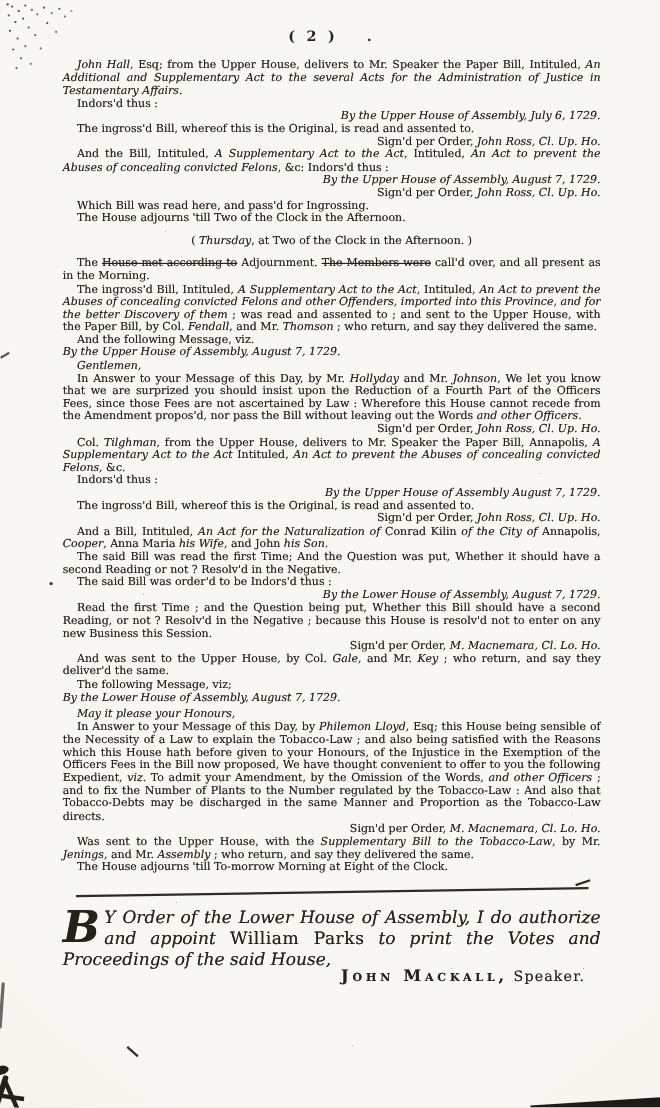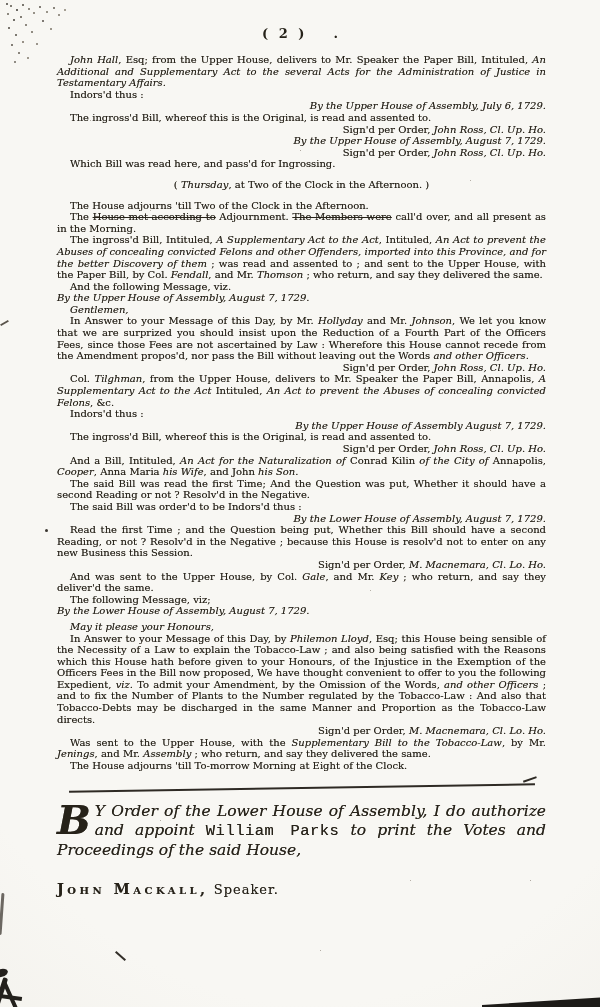--- a/index.html
+++ b/index.html
@@ -21,22 +21,22 @@
   .split{display:flex;justify-content:flex-end;align-items:baseline;flex-direction:column;}
   .split .leftpart{text-indent:13px;white-space:nowrap;}
   .split .rightpart{white-space:nowrap;}
   .i{font-style:italic;}
   .strike{text-decoration:line-through;text-decoration-thickness:1.2px;}
   .rule{height:2px;background:#2e2a24;width:466px;margin:15px auto 13px auto;transform:rotate(-0.9deg);position:relative;}
   .rule::after{content:"";position:absolute;right:-2px;top:-5px;width:14px;height:2px;background:#2e2a24;transform:rotate(-18deg);}
   .colophon{font-size:15.5px;line-height:19px;font-style:italic;text-align:justify;margin-top:2px;text-shadow:0 0 0.5px rgba(35,30,22,.7);}
   .dropcap{float:left;font-size:40px;line-height:31px;font-style:italic;font-weight:bold;margin:2px 4px 0 0;}
   .col-i{font-style:italic;}
-  .col-rm{font-style:normal;letter-spacing:.5px;font-family:Liberation Mono, monospace;}
-  .speaker{margin-top:23px;padding-right:14px;font-size:13px;}
+  .col-rm{font-style:normal;letter-spacing:.5px;}
+  .speaker{margin-top:0;text-align:right;padding-right:14px;font-size:13px;}
   .sc{font-variant:small-caps;letter-spacing:3.5px;font-weight:bold;font-size:14.5px;}
   .sp{font-size:13px;letter-spacing:1px;}
   
   .artifact{position:absolute;pointer-events:none;}
   .noise-tl{left:6px;top:3px;width:2px;height:2px;background:#4a463f;border-radius:50%;
     box-shadow:4px 2px 0 #5a544b,10px 6px 0 #3d3933,1px 10px 0 #6a645a,16px 1px 0 #514b42,22px 5px 0 #6e685e,
     7px 16px 0 #45403a,14px 13px 0 #5e574d,27px 9px 0 #777064,2px 24px 0 #4f4a42,19px 21px 0 #6b645a,
     33px 3px 0 #5b554c,40px 8px 0 #7a7366,9px 31px 0 #554f46,25px 28px 0 #6f685d,47px 4px 0 #665f54,
     5px 41px 0 #5d564d,16px 38px 0 #786f63,36px 17px 0 #57514a,52px 11px 0 #7b7367,12px 49px 0 #665f55,
     30px 40px 0 #7d756a,58px 6px 0 #8a8275,44px 25px 0 #7e7669,8px 58px 0 #6f6a60,21px 54px 0 #827a6d;}
@@ -66,25 +66,26 @@
   <div class="artifact noise-scatter"></div>
 
   <div class="column">
     <p class="pagenum"><span>( 2 )</span><span class="dot">.</span></p>
     <div>
         <p class="blk para"><span class="i">John Hall</span><span class="rm">, Esq; from the Upper House, delivers to Mr. Speaker the Paper Bill, Intituled, </span><span class="i">An Additional and Supplementary Act to the several Acts for the Administration of Justice in Testamentary Affairs.</span></p>
         <p class="blk flush"><span class="rm">Indors'd thus :</span></p>
         <p class="blk right"><span class="i">By the Upper House of Assembly, July 6, 1729.</span></p>
         <p class="blk para"><span class="rm">The ingross'd Bill, whereof this is the Original, is read and assented to.</span></p>
         <p class="blk right"><span class="rm">Sign'd per Order, </span><span class="i">John Ross, Cl. Up. Ho.</span></p>
+        <p class="blk para"><span class="rm">And the Bill, Intituled, </span><span class="i">A Supplementary Act to the Act</span><span class="rm">, Intituled, </span><span class="i">An Act to prevent the Abuses of concealing convicted Felons</span><span class="rm">, &amp;c: Indors'd thus :</span></p>
         <p class="blk right"><span class="i">By the Upper House of Assembly, August 7, 1729.</span></p>
         <p class="blk right"><span class="rm">Sign'd per Order, </span><span class="i">John Ross, Cl. Up. Ho.</span></p>
         <p class="blk para"><span class="rm">Which Bill was read here, and pass'd for Ingrossing.</span></p>
+        <p class="blk para"><span class="rm">The House adjourns 'till Two of the Clock in the Afternoon.</span></p>
         <p class="blk center" style="margin-top: 9px; margin-bottom: 9px;"><span class="rm">( </span><span class="i">Thursday</span><span class="rm">, at Two of the Clock in the Afternoon. )</span></p>
-        <p class="blk para"><span class="rm">The House adjourns 'till Two of the Clock in the Afternoon.</span></p>
         <p class="blk para"><span class="rm">The </span><span class="strike">House met according to</span><span class="rm"> Adjournment. </span><span class="strike">The Members were</span><span class="rm"> call'd over, and all present as in the Morning.</span></p>
         <p class="blk para"><span class="rm">The ingross'd Bill, Intituled, </span><span class="i">A Supplementary Act to the Act</span><span class="rm">, Intituled, </span><span class="i">An Act to prevent the Abuses of concealing convicted Felons and other Offenders, imported into this Province, and for the better Discovery of them</span><span class="rm"> ; was read and assented to ; and sent to the Upper House, with the Paper Bill, by Col. </span><span class="i">Fendall</span><span class="rm">, and Mr. </span><span class="i">Thomson</span><span class="rm"> ; who return, and say they delivered the same.</span></p>
         <p class="blk split">
           <span class="leftpart"><span class="rm">And the following Message, viz.</span></span>
           <span class="rightpart"><span class="i">By the Upper House of Assembly, August 7, 1729.</span></span>
         </p>
         <p class="blk flush"><span class="i">Gentlemen,</span></p>
         <p class="blk para"><span class="rm">In Answer to your Message of this Day, by Mr. </span><span class="i">Hollyday</span><span class="rm"> and Mr. </span><span class="i">Johnson</span><span class="rm">, We let you know that we are surprized you should insist upon the Reduction of a Fourth Part of the Officers Fees, since those Fees are not ascertained by Law : Wherefore this House cannot recede from the Amendment propos'd, nor pass the Bill without leaving out the Words </span><span class="i">and other Officers</span><span class="rm">.</span></p>
         <p class="blk right"><span class="rm">Sign'd per Order, </span><span class="i">John Ross, Cl. Up. Ho.</span></p>
         <p class="blk para"><span class="rm">Col. </span><span class="i">Tilghman</span><span class="rm">, from the Upper House, delivers to Mr. Speaker the Paper Bill, Annapolis, </span><span class="i">A Supplementary Act to the Act</span><span class="rm"> Intituled, </span><span class="i">An Act to prevent the Abuses of concealing convicted Felons</span><span class="rm">, &amp;c.</span></p>

